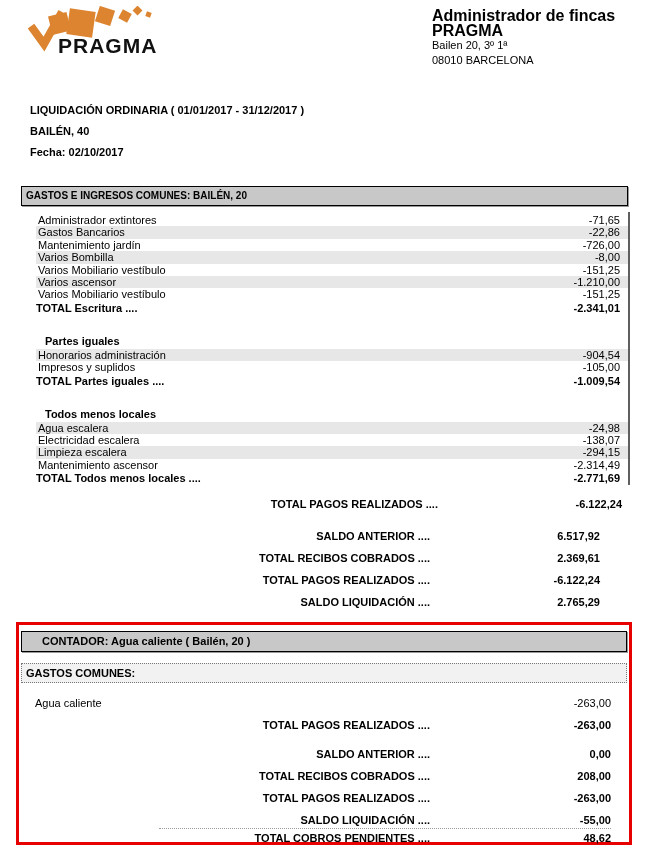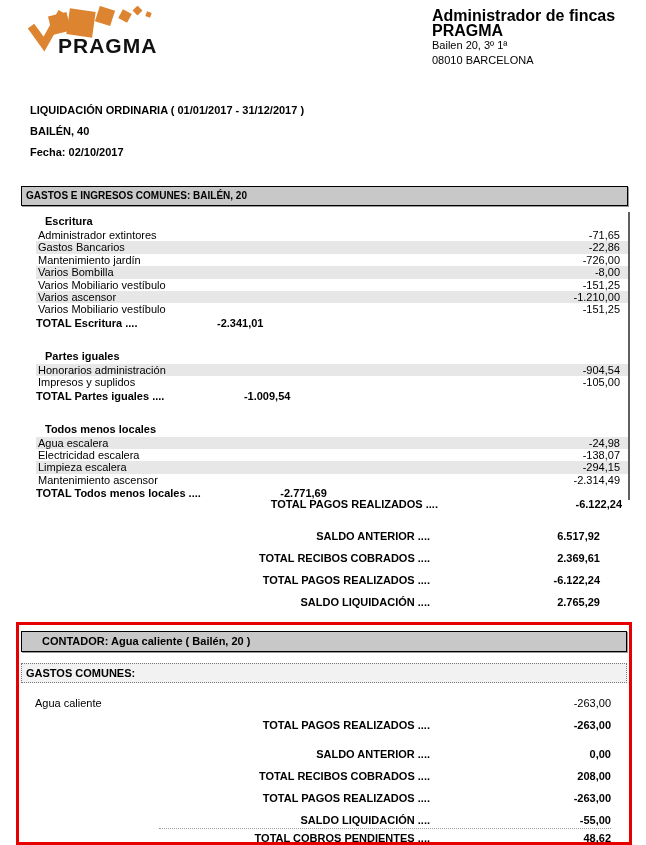--- a/index.html
+++ b/index.html
@@ -24,21 +24,21 @@
   }
   
   .table { position:absolute; left:36px; top:212px; width:594px; border-right:2px solid #5f5f5f; }
   .grp { margin-top:19px; }
   .grp.first { margin-top:2px; }
   .grp-h { font-weight:bold; height:15px; line-height:15px; padding-left:9px; }
   .irow { display:flex; height:12.4px; line-height:12.6px; padding:0 8px 0 2px; }
   .irow.shade { background:#E7E7E7; }
   .irow .lbl { flex:1; }
   .irow .val { text-align:left; }
-  .trow { display:flex; justify-content:flex-start; height:14px; line-height:15px; font-weight:bold; padding-right:8px;gap:48px; }
+  .trow { display:flex; justify-content:space-between; height:14px; line-height:15px; font-weight:bold; padding-right:8px;gap:48px; }
   .trow .val { width:78px; text-align:right; }
   
   .gtotal { position:absolute; left:0; right:24px; top:498px; display:flex; justify-content:flex-end; font-weight:bold; }
   .gtotal .val { width:184px; text-align:right; }
   .sumrow { position:absolute; left:0; right:46px; display:flex; justify-content:flex-end; font-weight:bold; }
   .sumrow .val { width:170px; text-align:right; }
   .s1 { top:530px; } .s2 { top:552px; } .s3 { top:574px; } .s4 { top:596px; }
   
   .redbox { position:absolute; left:16px; top:622px; width:616px; height:223px; border:3px solid #E60000; }
   .secbar2 {
@@ -92,21 +92,20 @@
     <div>LIQUIDACIÓN ORDINARIA ( 01/01/2017 - 31/12/2017 )</div>
     <div>BAILÉN, 40</div>
     <div>Fecha: 02/10/2017</div>
   </div>
 
   <div class="secbar">GASTOS E INGRESOS COMUNES: BAILÉN, 20</div>
 
   <div class="table">
 
     <div class="grp first">
-      <div class="grp-h">Escritura</div>
       <div class="irow">
           <span class="lbl">Administrador extintores</span>
           <span class="val">-71,65</span>
         </div>
       <div class="irow shade">
           <span class="lbl">Gastos Bancarios</span>
           <span class="val">-22,86</span>
         </div>
       <div class="irow">
           <span class="lbl">Mantenimiento jardín</span>

